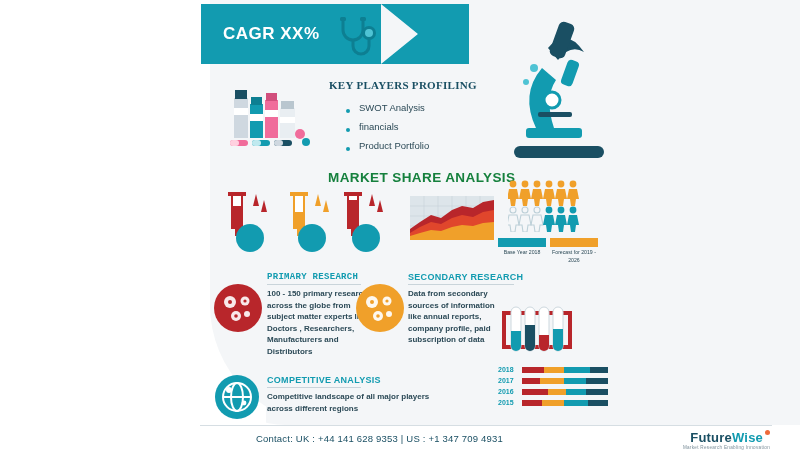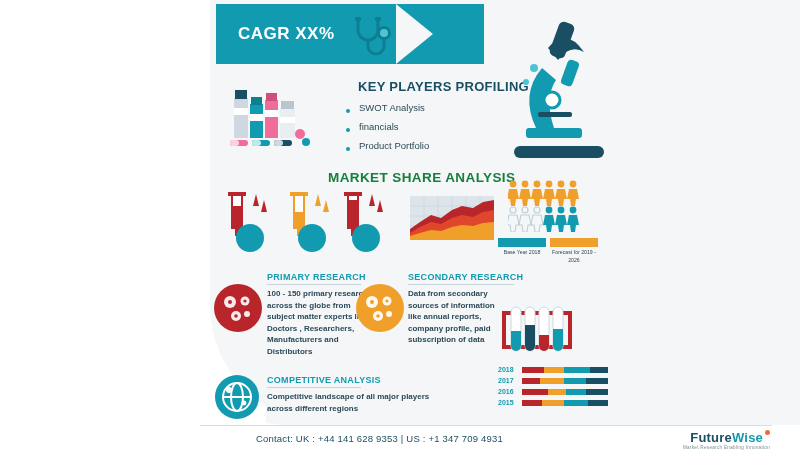--- a/index.html
+++ b/index.html
@@ -26,42 +26,42 @@
   }
   .bg-blob3 {
     position: absolute;
     left: 210px; top: 0; width: 560px; height: 425px;
     background: #f4f6f8;
     border-radius: 0 0 120px 120px;
   }
 
   
   .ribbon {
-    position: absolute; left: 216px; top: 4px; width: 248px; height: 60px;
+    position: absolute; left: 201px; top: 4px; width: 248px; height: 60px;
     z-index: 5;
   }
   .ribbon-body {
     position: absolute; left:0; top:0; width: 180px; height: 60px;
     background: #129bb0;
   }
   .ribbon-tail {
     position: absolute; left: 180px; top: 0; width: 88px; height: 60px;
     background: #129bb0;
     clip-path: polygon(0 0, 100% 0, 100% 100%, 0 100%, 42% 50%);
   }
   .ribbon-label {
     position: absolute; left: 22px; top: 20px;
     color: #fff; font-size: 17px; font-weight: bold; letter-spacing: .5px;
   }
   .stetho { position: absolute; left: 134px; top: 12px; }
 
   
   .kp-title {
-    position: absolute; left: 358px; top: 79px;
-    font-size: 13px; font-weight: bold; color: #1a4f63; letter-spacing: .3px;
+    position: absolute; left: 329px; top: 79px;
+    font-size: 11px; font-weight: bold; color: #1a4f63; letter-spacing: .3px; font-family: Liberation Serif, serif;
   }
   .kp-list { position: absolute; left: 346px; top: 94px; }
   .kp-item { display: flex; align-items: flex-end; height: 19px; }
   .kp-dot {
     width: 4px; height: 4px; border-radius: 50%; background: #129bb0;
     margin-right: 9px;
   }
   .kp-text { font-size: 9.5px; color: #2c4a57; }
 
   
@@ -88,21 +88,21 @@
     font-size: 5.2px; color: #2c4a57; text-align: center; line-height: 8px;
     padding-top: 1px;
   }
 
   
   .people { position: absolute; left: 508px; top: 180px; }
 
   
   .pr-head {
     position: absolute; left: 267px; top: 272px;
-    font-size: 9px; font-weight: bold; color: #129bb0; letter-spacing: .3px;
+    font-size: 9px; font-weight: bold; color: #129bb0; letter-spacing: .3px; font-family: Liberation Mono, monospace;
   }
   .pr-underline { position: absolute; left: 267px; top: 284px; width: 94px; height: 1px; background: #c9d4da; }
   .pr-body {
     position: absolute; left: 267px; top: 288px; width: 104px;
     font-size: 8px; line-height: 11.5px; color: #2c4a57; font-weight: bold;
   }
   .pr-icon { position: absolute; left: 214px; top: 284px; }
 
   .sr-head {
     position: absolute; left: 408px; top: 272px;

